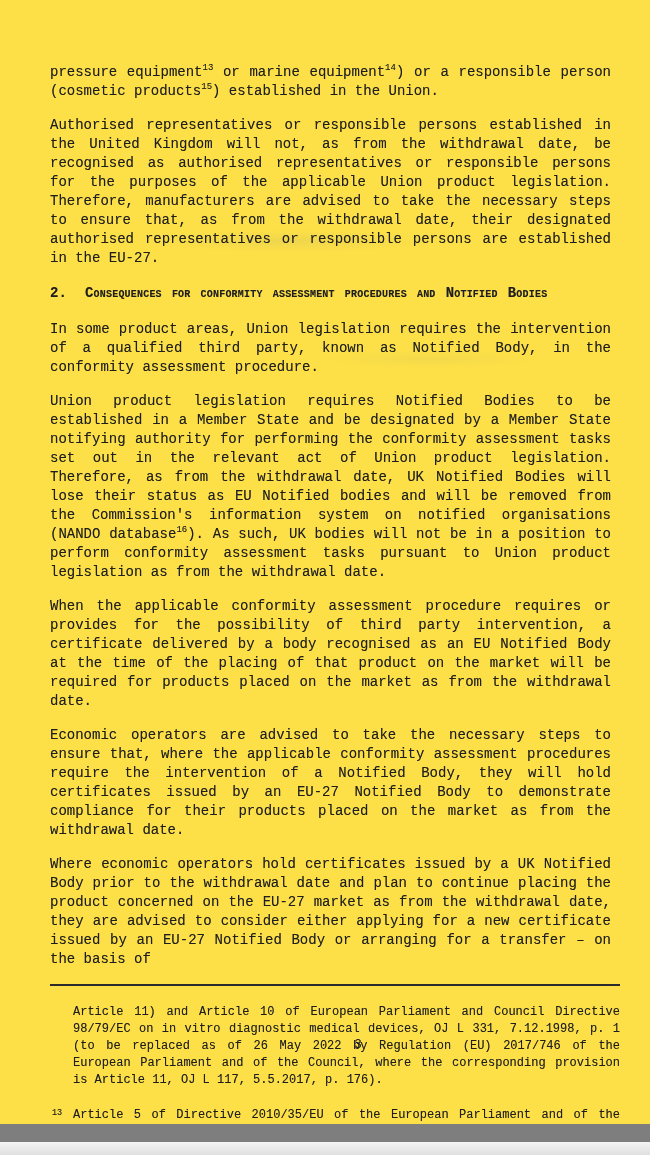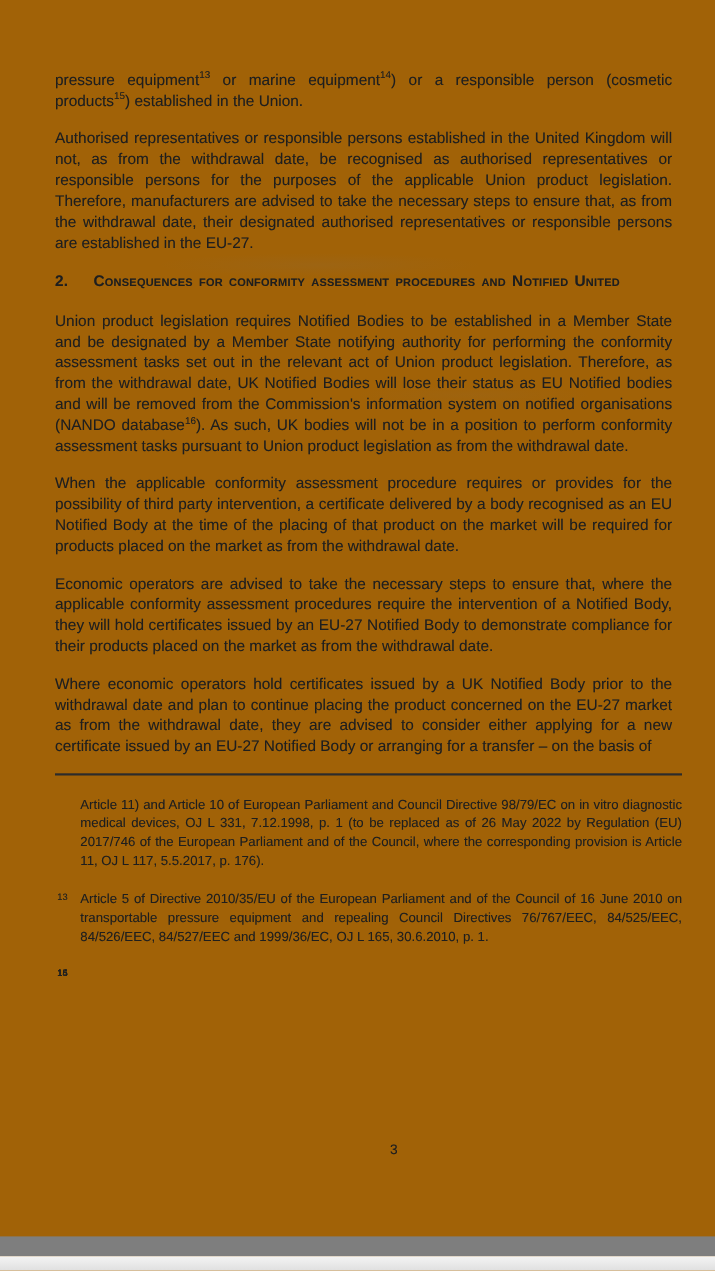--- a/index.html
+++ b/index.html
@@ -4,23 +4,23 @@
 <style>
   html, body {
     margin: 0;
     padding: 0;
     background: #ffffff;
   }
   .page {
     position: relative;
     width: 650px;
     height: 1155px;
-    background: #a16207;
+    background: #fde047;
     overflow: hidden;
-    font-family: Liberation Sans, sans-serif;
+    font-family: Liberation Mono, monospace;
     color: #1e1e1e;
   }
   .scan-text {
     text-shadow: 0 0 0.6px rgba(45,45,45,0.45);
   }
   .content {
     position: absolute;
     left: 50px;
     top: 63px;
     width: 561px;
@@ -134,23 +134,24 @@
   <div class="smudge"></div>
   <div class="smudge2"></div>
 
   <div class="content scan-text">
 
     <p class="body-p"><span>pressure equipment</span><sup class="fnref">13</sup><span> or marine equipment</span><sup class="fnref">14</sup><span>) or a responsible person (cosmetic products</span><sup class="fnref">15</sup><span>) established in the Union.</span></p>
 
     <p class="body-p">Authorised representatives or responsible persons established in the United Kingdom will not, as from the withdrawal date, be recognised as authorised representatives or responsible persons for the purposes of the applicable Union product legislation. Therefore, manufacturers are advised to take the necessary steps to ensure that, as from the withdrawal date, their designated authorised representatives or responsible persons are established in the EU-27.</p>
 
     <div class="heading">
-      <span class="h-num">2.</span><span>Consequences for conformity assessment procedures and Notified United</span>
+      <span class="h-num">2.</span><span>Consequences for conformity assessment procedures and Notified Bodies</span>
     </div>
 
+    <p class="body-p">In some product areas, Union legislation requires the intervention of a qualified third party, known as Notified Body, in the conformity assessment procedure.</p>
 
     <p class="body-p"><span>Union product legislation requires Notified Bodies to be established in a Member State and be designated by a Member State notifying authority for performing the conformity assessment tasks set out in the relevant act of Union product legislation. Therefore, as from the withdrawal date, UK Notified Bodies will lose their status as EU Notified bodies and will be removed from the Commission's information system on notified organisations (NANDO database</span><sup class="fnref">16</sup><span>). As such, UK bodies will not be in a position to perform conformity assessment tasks pursuant to Union product legislation as from the withdrawal date.</span></p>
 
     <p class="body-p">When the applicable conformity assessment procedure requires or provides for the possibility of third party intervention, a certificate delivered by a body recognised as an EU Notified Body at the time of the placing of that product on the market will be required for products placed on the market as from the withdrawal date.</p>
 
     <p class="body-p">Economic operators are advised to take the necessary steps to ensure that, where the applicable conformity assessment procedures require the intervention of a Notified Body, they will hold certificates issued by an EU-27 Notified Body to demonstrate compliance for their products placed on the market as from the withdrawal date.</p>
 
     <p class="body-p">Where economic operators hold certificates issued by a UK Notified Body prior to the withdrawal date and plan to continue placing the product concerned on the EU-27 market as from the withdrawal date, they are advised to consider either applying for a new certificate issued by an EU-27 Notified Body or arranging for a transfer – on the basis of</p>
 
     <div class="footnote-sep"></div>

